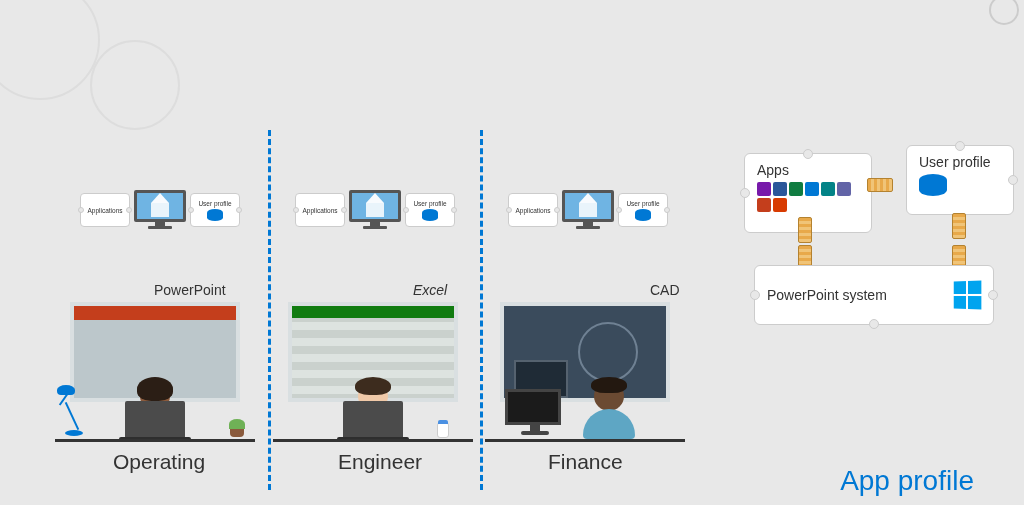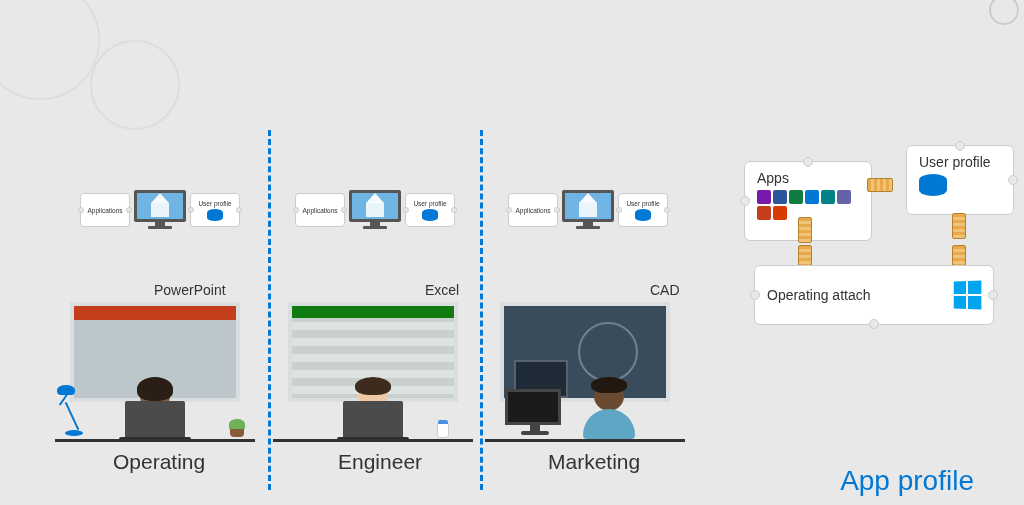--- a/index.html
+++ b/index.html
@@ -126,21 +126,21 @@
     position: relative;
   }
 
   .app-title {
     position: absolute;
     top: 282px;
     font-size: 14px;
     color: #333;
   }
   .at1 { left: 154px; }
-  .at2 { left: 425px; }
+  .at2 { left: 413px; font-style: italic; }
   .at3 { left: 650px; }
 
   .person-scene {
     position: absolute;
     top: 302px;
     width: 200px;
     height: 140px;
   }
   .ps1 { left: 55px; }
   .ps2 { left: 273px; }
@@ -287,21 +287,21 @@
     width: 10px; height: 10px;
     background: #E8E8E8;
     border: 1px solid #CCC;
     border-radius: 50%;
   }
   .ticket .notch-l { left: -5px; top: 50%; transform: translateY(-50%); }
   .ticket .notch-r { right: -5px; top: 50%; transform: translateY(-50%); }
   .ticket .notch-t { top: -5px; left: 50%; transform: translateX(-50%); }
   .ticket .notch-b { bottom: -5px; left: 50%; transform: translateX(-50%); }
 
-  .ticket-apps { left: -10px; top: 16px; width: 128px; height: 80px; }
+  .ticket-apps { left: -10px; top: 8px; width: 128px; height: 80px; }
   .ticket-profile { right: -10px; top: 0; width: 108px; height: 70px; }
   .ticket-os { left: 0; top: 120px; width: 240px; height: 60px; display: flex; align-items: center; justify-content: space-between; }
 
   .connector {
     position: absolute;
     width: 26px; height: 14px;
     background: repeating-linear-gradient(90deg, #E8A94A, #E8A94A 3px, #F0C478 3px, #F0C478 6px);
     border: 1px solid #B4822F;
     border-radius: 2px;
   }
@@ -494,21 +494,21 @@
   <div class="person person3" style="left:62%;">
     <div class="hair"></div>
       <div class="head"></div>
       <div class="torso"></div>
   </div>
   <div class="scene-divider-h"></div>
 </div>
 
 <div class="role-label role1">Operating</div>
 <div class="role-label role2">Engineer</div>
-<div class="role-label role3">Marketing</div>
+<div class="role-label role3">Finance</div>
 
 <div class="right-panel">
   <div class="ticket ticket-apps">
     <span class="notch-l"></span>
       <span class="notch-t"></span>
     <div>Apps</div>
     <div class="app-icons">
       <div class="ico" style="background:#7719AA"></div>
       <div class="ico" style="background:#2B579A"></div>
       <div class="ico" style="background:#107C41"></div>
@@ -529,21 +529,21 @@
     <div class="db-big"></div>
   </div>
   <div class="connector conn-profile-bottom"></div>
 
   <div class="connector conn-os-tl"></div>
   <div class="connector conn-os-tr"></div>
   <div class="ticket ticket-os">
     <span class="notch-l"></span>
       <span class="notch-r"></span>
       <span class="notch-b"></span>
-    <div>Operating attach</div>
+    <div>PowerPoint system</div>
     <div class="win-logo">
       <div></div>
         <div></div>
         <div></div>
         <div></div>
     </div>
   </div>
 </div>
 
 <div class="footer-label">App profile</div>

